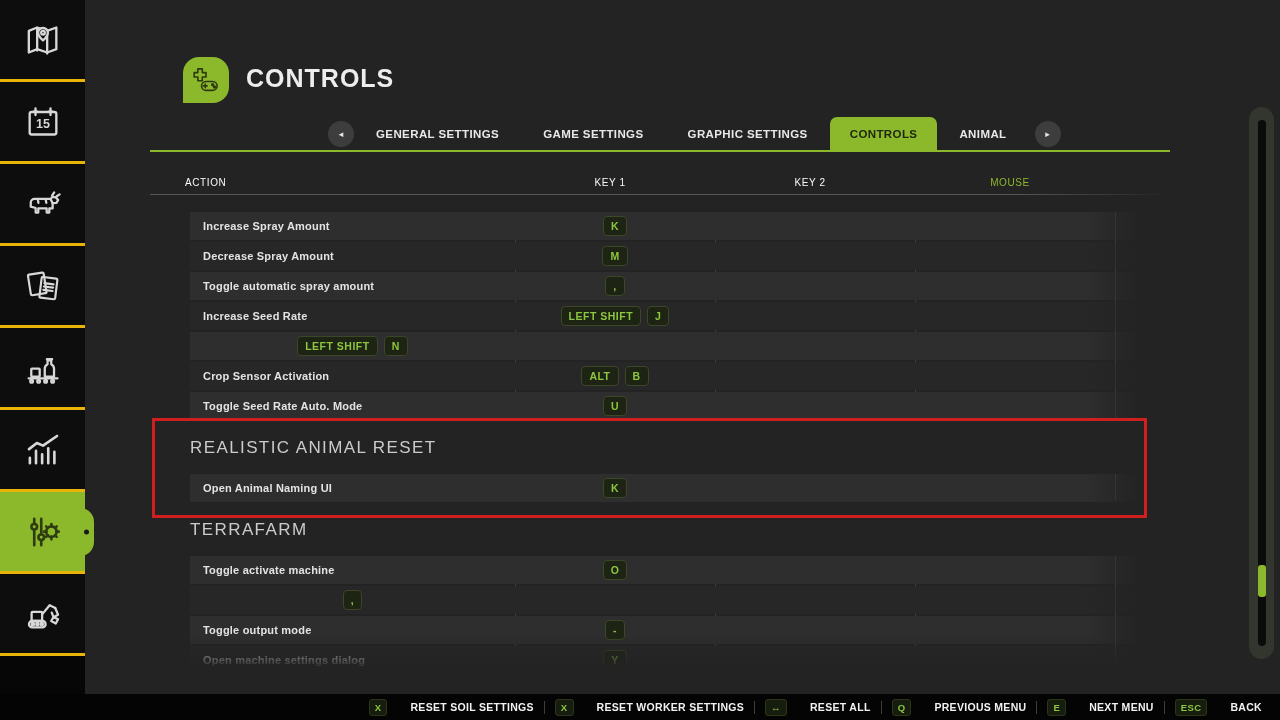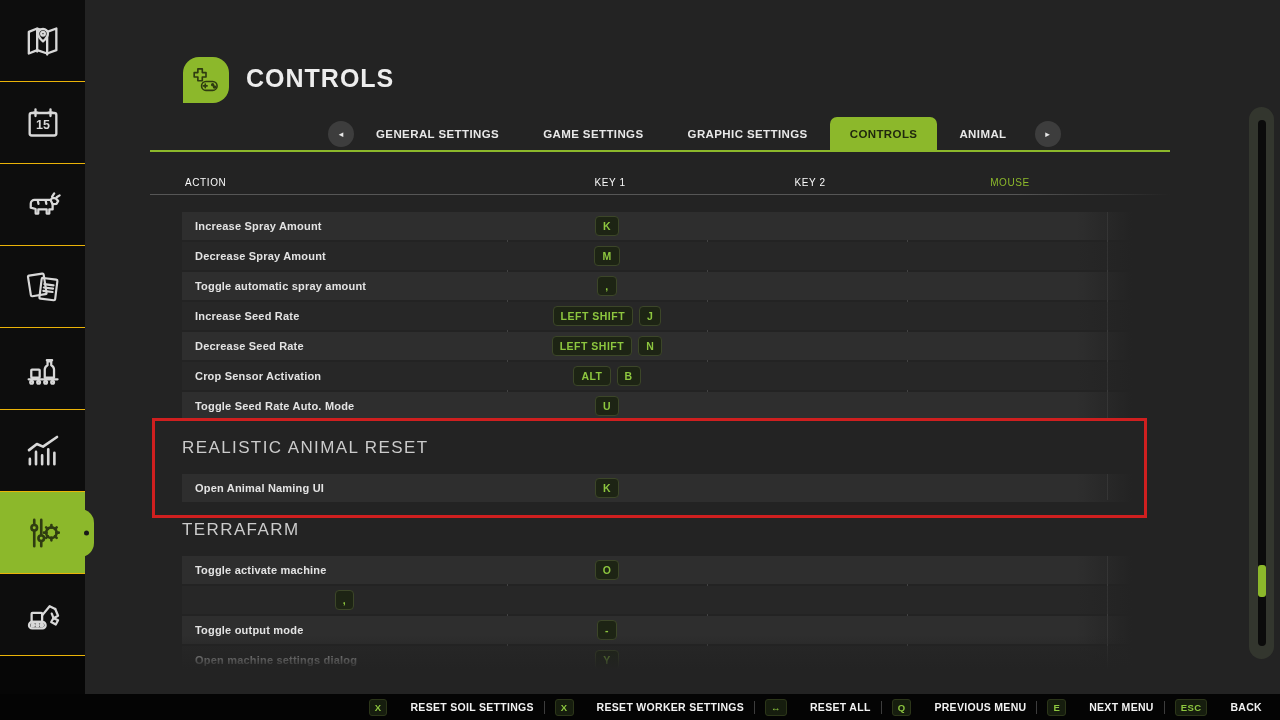--- a/index.html
+++ b/index.html
@@ -3,21 +3,21 @@
 <meta charset="utf-8">
 <style>
   * { margin:0; padding:0; box-sizing:border-box; }
   html,body { background:#000; }
   .screen { position:relative; width:1280px; height:720px; background:#232323; overflow:hidden;
             font-family:"Liberation Sans", sans-serif; }
 
   
   .sidebar { position:absolute; left:0; top:0; width:85px; height:720px; background:#060606; z-index:5; }
   .tile { width:85px; height:82px; display:flex; align-items:center; justify-content:center;
-          background:#0d0d0d; border-bottom:1px solid #eab308; position:relative; cursor:pointer; }
+          background:#0d0d0d; border-bottom:3px solid #eab308; position:relative; cursor:pointer; }
   .tile svg { display:block; }
   .tile.active { background:#8cb82b; z-index:6; }
   .tile.active::after { content:""; position:absolute; right:-9px; top:50%; transform:translateY(-50%);
           width:20px; height:48px; background:#8cb82b; border-radius:0 14px 14px 0; }
   .notch-dot { position:absolute; right:-4px; top:50%; transform:translateY(-50%); width:5px; height:5px;
           background:#191919; border-radius:50%; z-index:7; }
 
   
   .app-icon { position:absolute; left:183px; top:57px; width:46px; height:46px; background:#8cb82b;
           border-radius:16px 16px 16px 0; display:flex; align-items:center; justify-content:center; }
@@ -38,21 +38,21 @@
   
   .thead { position:absolute; left:150px; top:172px; width:1020px; height:20px; display:grid;
           grid-template-columns:360px 200px 200px 200px; align-items:center; }
   .th { font-size:10px; font-weight:400; letter-spacing:0.6px; color:#fafafa; text-align:center; }
   .th:first-child { text-align:left; padding-left:35px; }
   .th.accent { color:#8cb82b; }
   .thead-line { position:absolute; left:150px; top:194px; width:1020px; height:1px;
           background:linear-gradient(90deg,#565656 0%,#565656 85%,rgba(86,86,86,0) 100%); }
 
   
-  .rows-area { position:absolute; left:182px; top:212px; width:950px; }
+  .rows-area { position:absolute; left:190px; top:212px; width:950px; }
   .section-title { color:#cbcbcb; font-size:17px; font-weight:400; letter-spacing:1.4px;
           line-height:24px; margin:16px 0 14px 0; }
   .rows { position:relative;
           background-image:linear-gradient(#ffffff24,#ffffff24),linear-gradient(#ffffff24,#ffffff24),
                            linear-gradient(#ffffff24,#ffffff24),linear-gradient(#ffffff1c,#ffffff1c);
           background-size:1px calc(100% - 2px),1px calc(100% - 2px),1px calc(100% - 2px),1px calc(100% - 2px);
           background-position:325px 0,525px 0,725px 0,925px 0; background-repeat:no-repeat; }
   .row { height:28px; margin-bottom:2px; display:grid; grid-template-columns:325px 200px 200px 200px;
           align-items:center; cursor:pointer; }
   .row:nth-child(odd)  { background:linear-gradient(90deg,#2e2e2e 0px,#2e2e2e 895px,rgba(46,46,46,0) 950px); }
@@ -243,21 +243,20 @@
           <div class="row">
     <div class="action">Increase Seed Rate</div>
     <div class="keys">
               <span class="kbd">LEFT SHIFT</span>
               <span class="kbd">J</span>
             </div>
     <div class="keys"></div>
     <div class="keys"></div>
   </div>
           <div class="row">
-    <div class="action">Decrease Seed Rate</div>
     <div class="keys">
               <span class="kbd">LEFT SHIFT</span>
               <span class="kbd">N</span>
             </div>
     <div class="keys"></div>
     <div class="keys"></div>
   </div>
           <div class="row">
     <div class="action">Crop Sensor Activation</div>
     <div class="keys">

